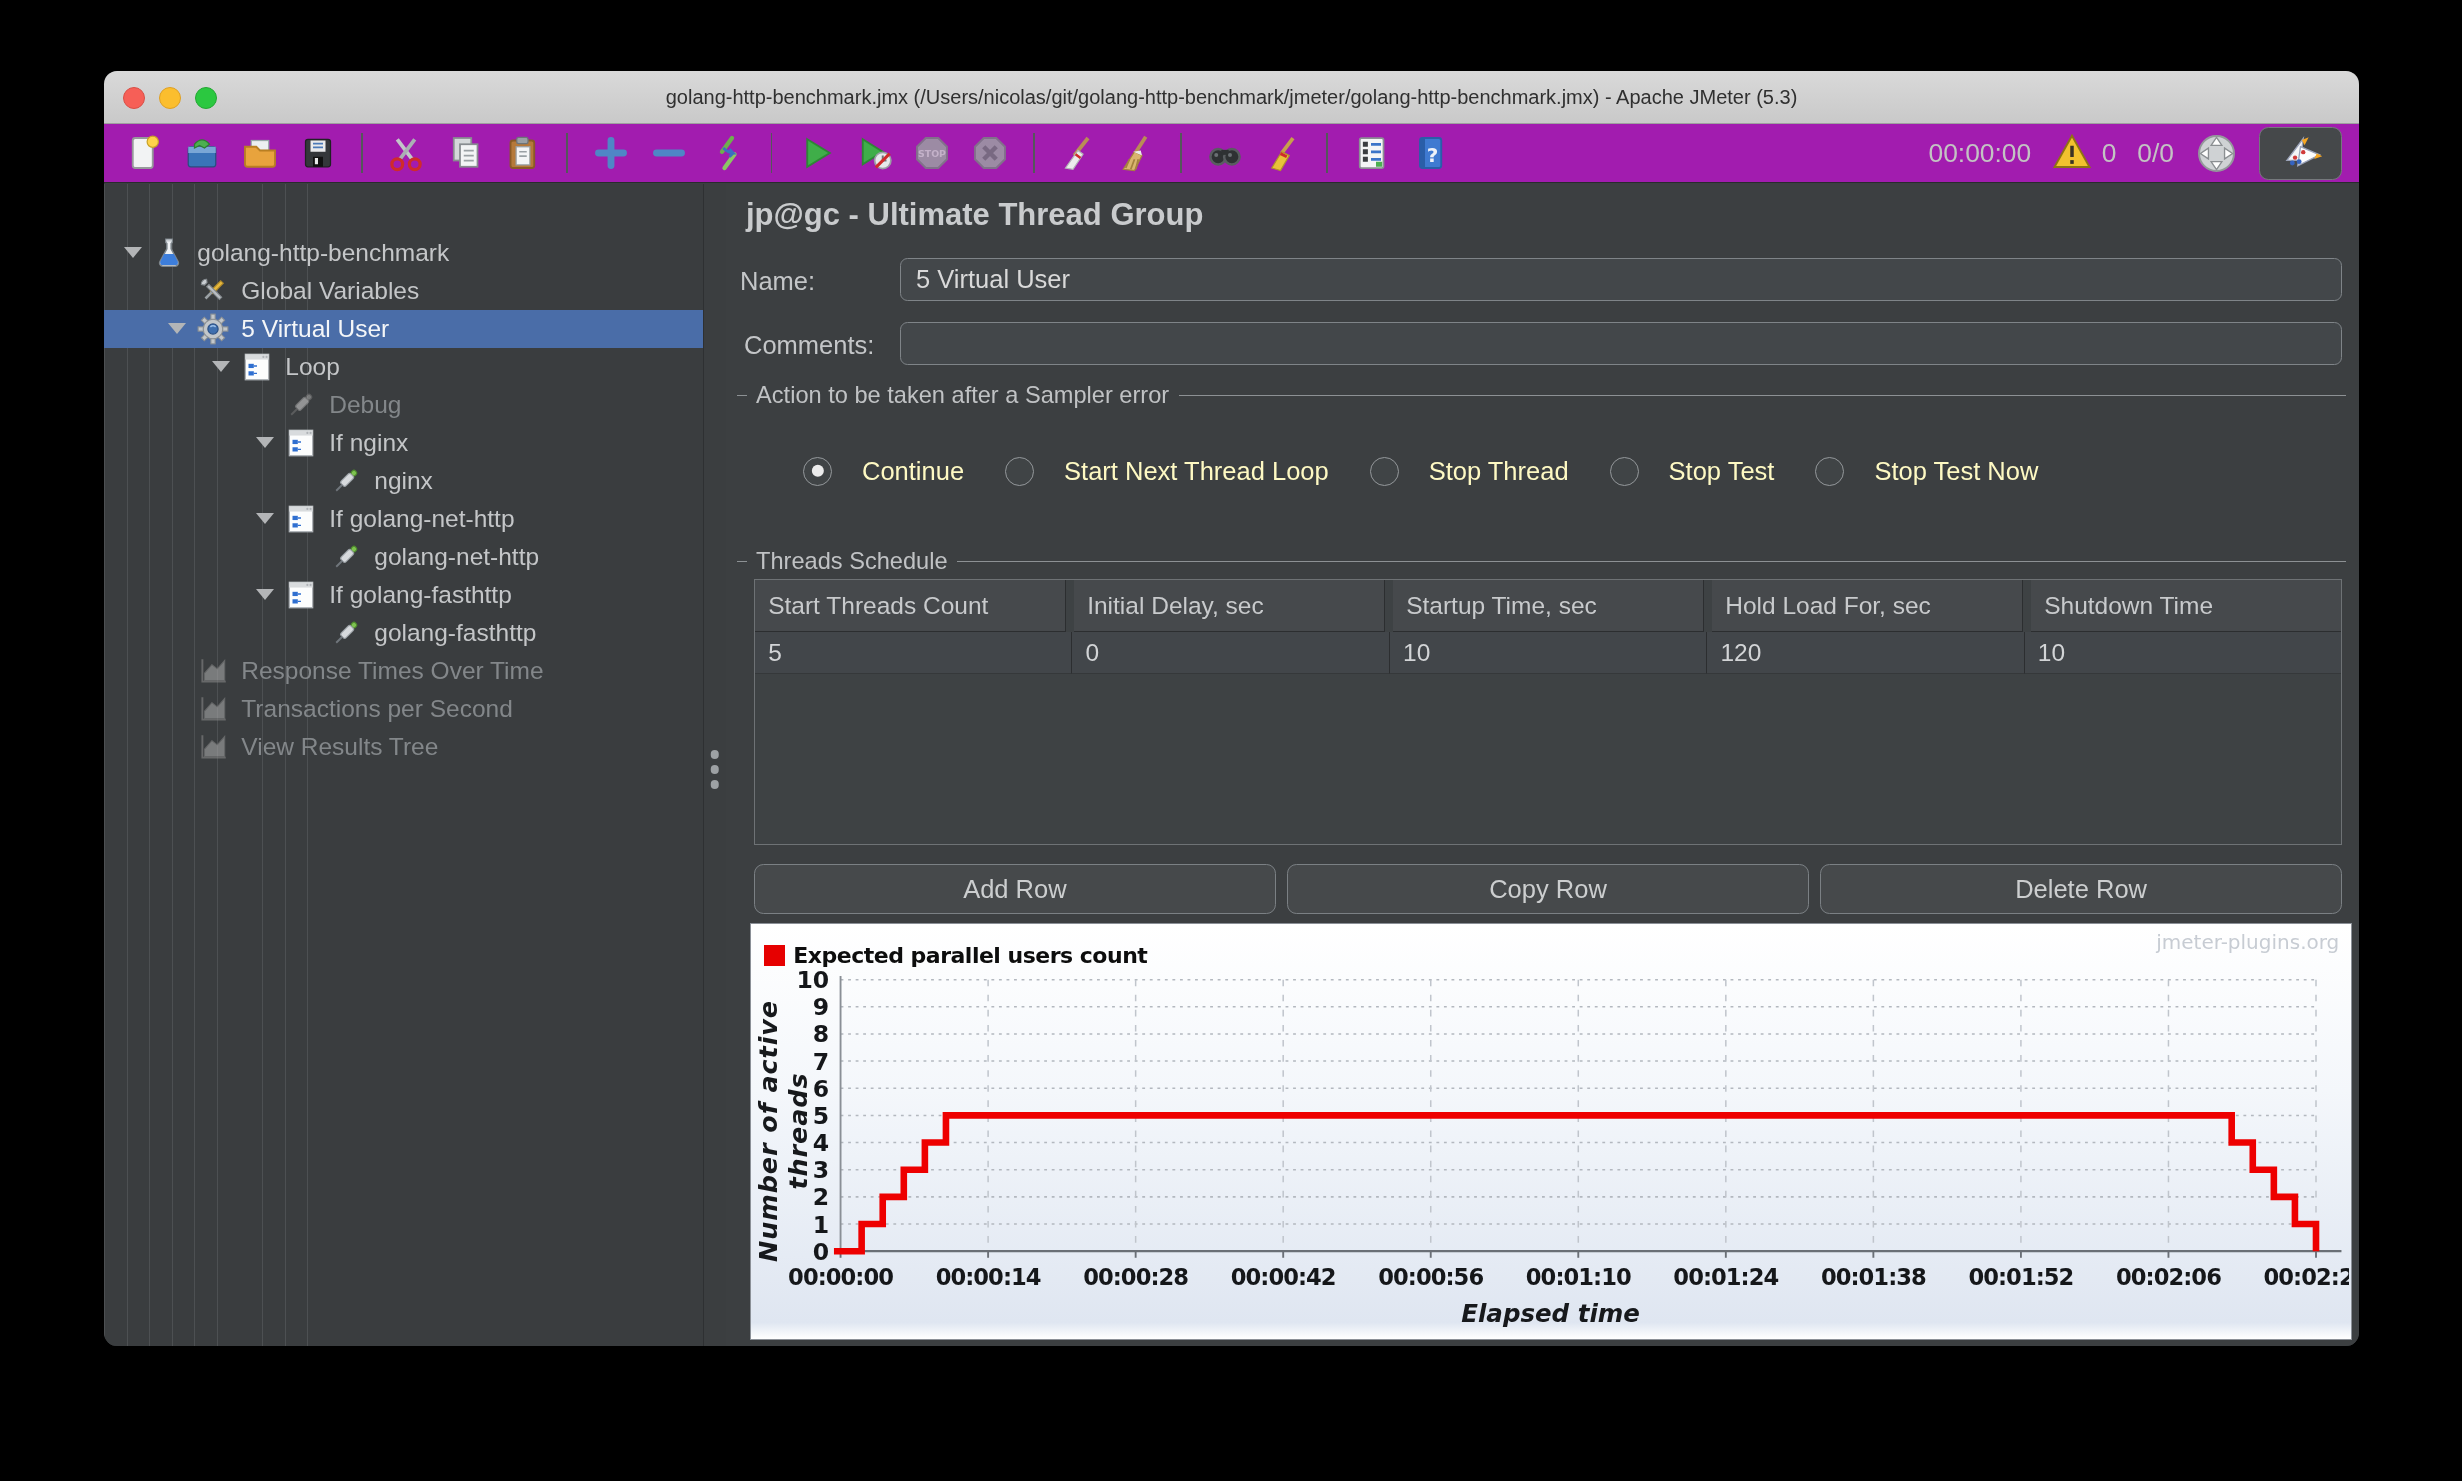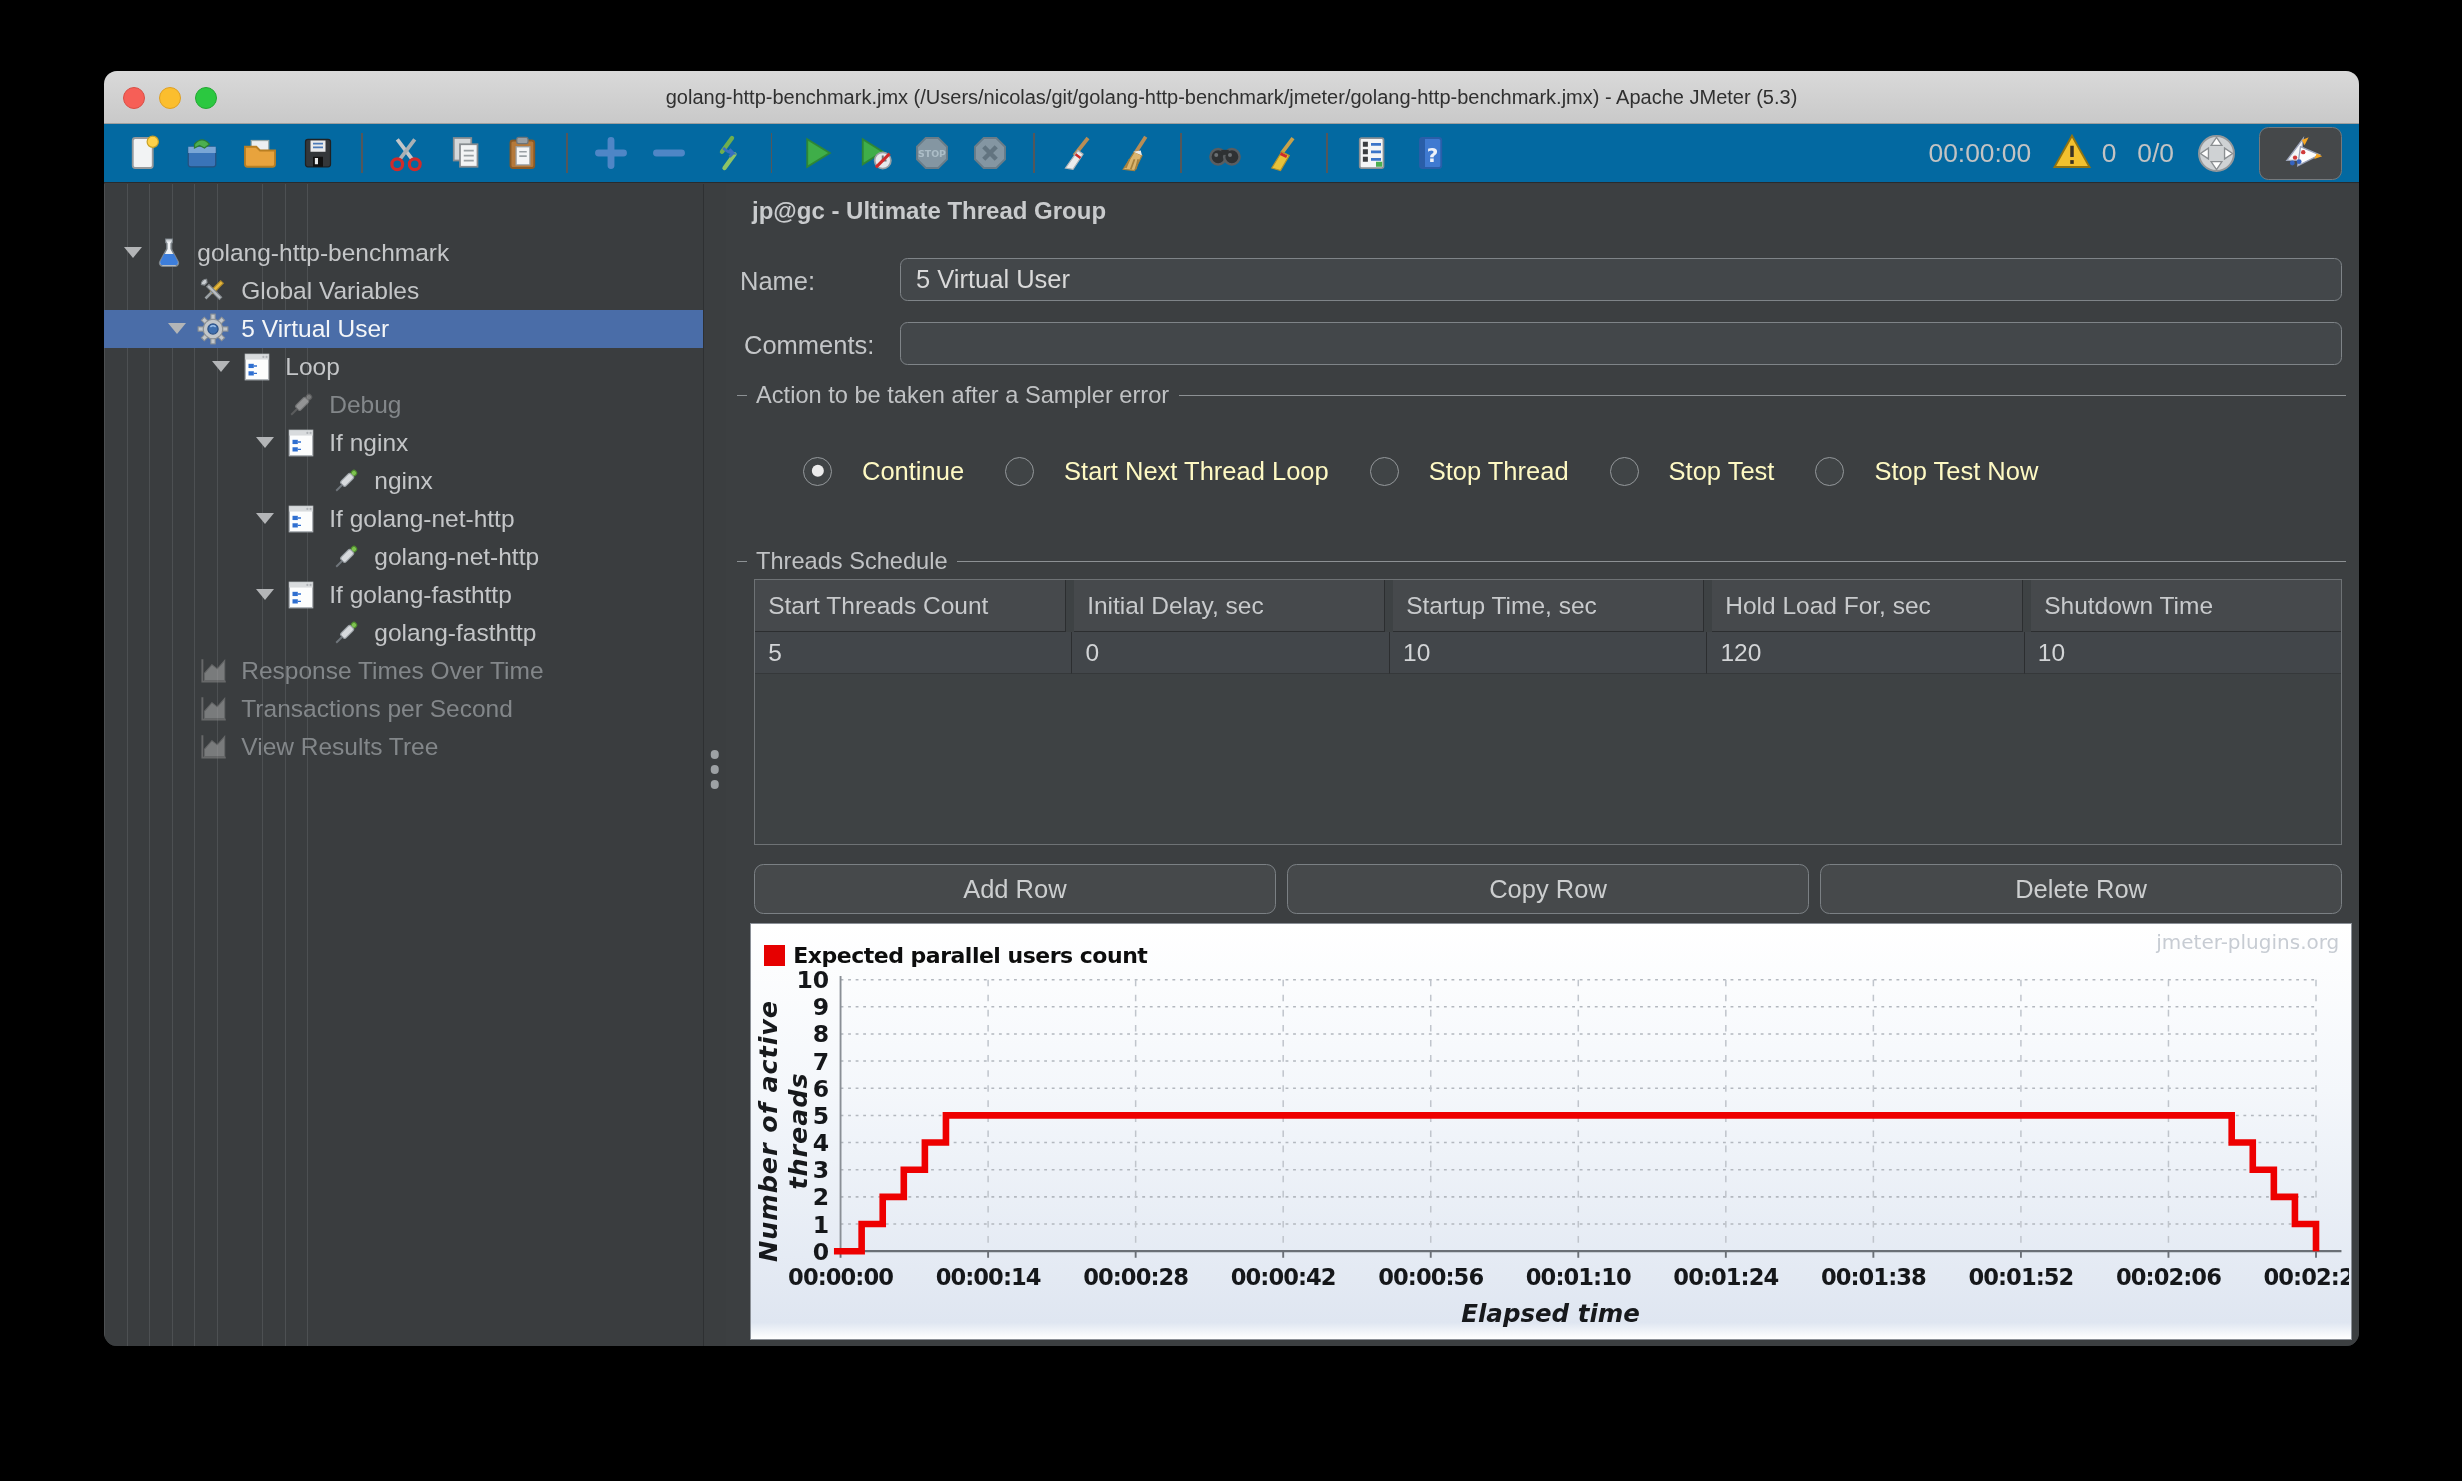--- a/index.html
+++ b/index.html
@@ -11,21 +11,21 @@
   .titlebar { position:absolute; left:0; top:0; right:0; height:53px;
               background:linear-gradient(#d9d9d9,#c9c9c9); border-bottom:0.9px solid #9f9f9f; }
   .titlebar .title { text-align:center; line-height:53px; font-size:20px; color:#303030; }
   .lights { position:absolute; left:19px; top:16px; display:flex; gap:14px; }
   .light { width:22px; height:22px; border-radius:50%; }
   .light.red { background:#f65f57; border:0.9px solid #d94f46; }
   .light.yellow { background:#fbbe2e; border:0.9px solid #dfa023; }
   .light.green { background:#2bc840; border:0.9px solid #23a833; }
 
   
-  .toolbar { position:absolute; left:0; top:53px; right:0; height:59px; background:#0369a1;
+  .toolbar { position:absolute; left:0; top:53px; right:0; height:59px; background:#a21caf;
              border-bottom:0.9px solid #292b2d; display:flex; align-items:center; padding:12px 17px; }
   .tb-icons { display:flex; align-items:center; gap:13.2px; }
   .tbtn { width:45px; height:45px; display:flex; align-items:center; justify-content:center; }
   .tbtn svg { width:40px; height:40px; }
   .tb-sep { width:1.9px; height:40px; background:#54575a; margin:0 7.5px; }
   .tb-right { margin-left:auto; display:flex; align-items:center; gap:21px; }
   .tb-num { font-size:26.4px; color:#c3c3c3; }
   .warn-wrap { display:flex; align-items:center; gap:9.4px; }
   .globe { width:43px; height:43px; }
   .plugbtn { width:83px; height:53px; border:1.9px solid #75797c; border-radius:9.4px;
@@ -49,21 +49,21 @@
 
   
   .splitter { position:absolute; left:599px; top:113px; width:23.6px; bottom:0; background:#3b3e40;
               border-left:0.9px solid #2e3032; border-right:0.9px solid #2e3032; }
   .splitter .dots { position:absolute; left:50%; top:566px; transform:translateX(-50%); display:flex;
                     flex-direction:column; gap:6.6px; }
   .splitter .dots i { width:8.5px; height:8.5px; border-radius:50%; background:#9da1a4; display:block; }
 
   
   .main { position:absolute; left:622px; right:0; top:113px; bottom:0; background:#3c3f41; }
-  .hdr { position:absolute; left:26px; top:13.2px; font-size:24px; font-weight:600; color:#c9cbcd; }
+  .hdr { position:absolute; left:20px; top:13.2px; font-size:31px; font-weight:600; color:#c9cbcd; }
   .flabel { position:absolute; font-size:25.5px; color:#c4c6c8; }
   .tfield { position:absolute; left:174px; width:1442px; height:43px; background:#43474a;
             border:1.9px solid #7f8488; border-radius:7.5px; color:#d9d9d9; font-size:25.5px; padding:0 15px;
             font-family:"Liberation Sans",sans-serif; }
   .sect { position:absolute; left:11.3px; right:13.2px; height:26.4px; display:flex; align-items:center; }
   .sect .pre { width:9.4px; height:0; border-top:1.9px solid #8d9194; }
   .sect .stitle { font-size:23.6px; color:#c0c2c4; padding:0 9.4px; white-space:nowrap; }
   .sect .post { flex:1; height:0; border-top:1.9px solid #8d9194; }
 
   .radios { position:absolute; left:77px; top:268px; height:38px; display:flex; align-items:center; gap:41px; }

